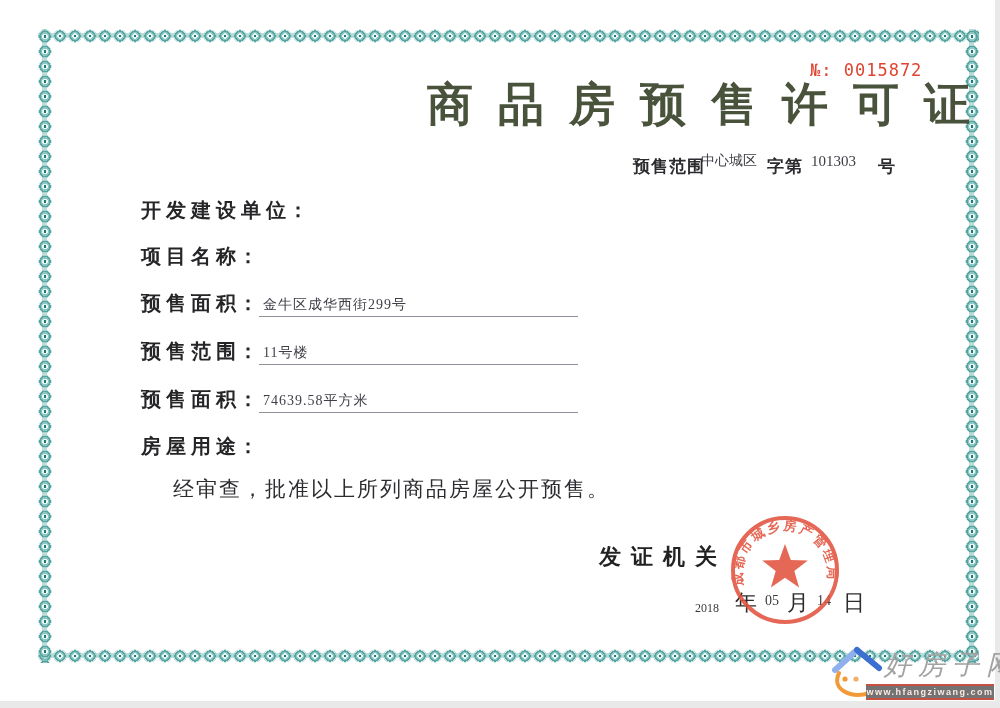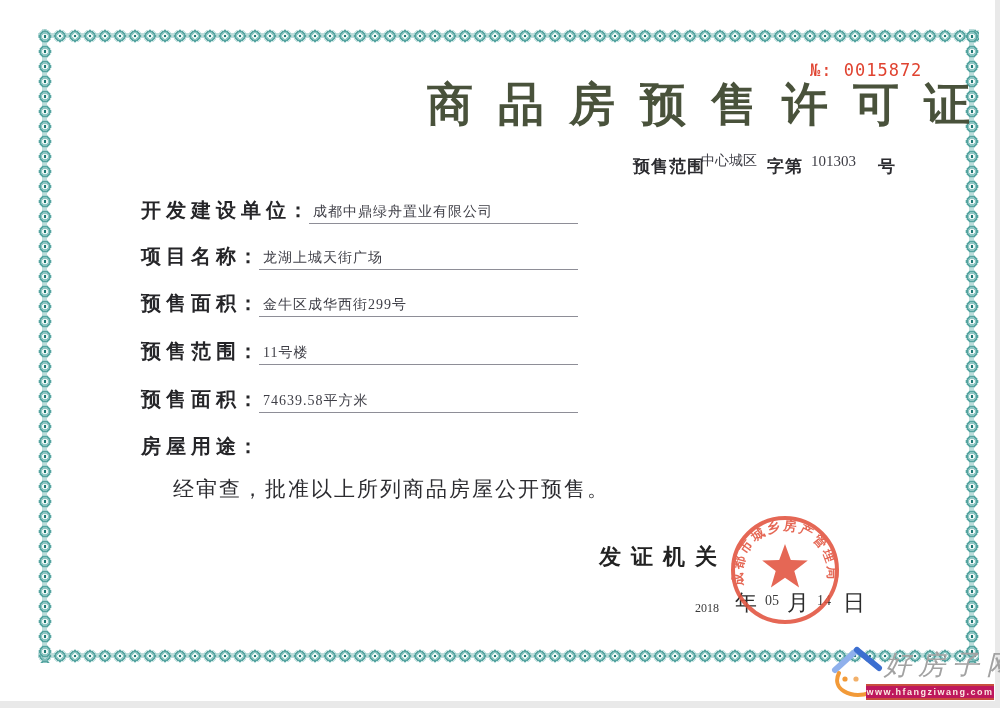--- a/index.html
+++ b/index.html
@@ -92,21 +92,21 @@
   
   .wm{position:absolute;left:830px;top:643px;width:166px;height:60px;}
   .wm .house{position:absolute;left:0;top:0;}
   .wm .sitename{
     position:absolute;left:54px;top:4px;
     font-family:"Liberation Serif",serif;font-style:italic;
     font-size:27px;color:#a2a2a2;letter-spacing:7px;white-space:nowrap;
   }
   .wm .banner{
     position:absolute;left:36px;top:41px;width:128px;height:12px;
-    background:#be185d;border-top:2px solid #c94f3e;border-bottom:2px solid #c94f3e;
+    background:#737373;border-top:2px solid #c94f3e;border-bottom:2px solid #c94f3e;
     color:#fbe9e2;font-size:9px;font-weight:bold;letter-spacing:1.5px;
     text-align:center;line-height:12px;white-space:nowrap;
   }
 </style>
 </head>
 <body>
 
 <div class="page">
 
   <div class="chain h top"></div>
@@ -122,26 +122,24 @@
     <span class="big">预售范围</span>
     <span class="district">中心城区</span>
     <span class="big zidi">字第</span>
     <span class="certnum">101303</span>
     <span class="big hao">号</span>
   </div>
 
   <div class="row" style="top:197px">
     <span class="flabel">开发建设单位</span>
       <span class="fcolon">：</span>
-    <span class="fvalue">成都中鼎绿舟置业有限公司</span>
   </div>
   <div class="row" style="top:243px">
     <span class="flabel">项目名称</span>
       <span class="fcolon">：</span>
-    <span class="fvalue">龙湖上城天街广场</span>
   </div>
   <div class="row" style="top:290px">
     <span class="flabel">预售面积</span>
       <span class="fcolon">：</span>
     <span class="fvalue">金牛区成华西街299号</span>
   </div>
   <div class="row" style="top:338px">
     <span class="flabel">预售范围</span>
       <span class="fcolon">：</span>
     <span class="fvalue">11号楼</span>

